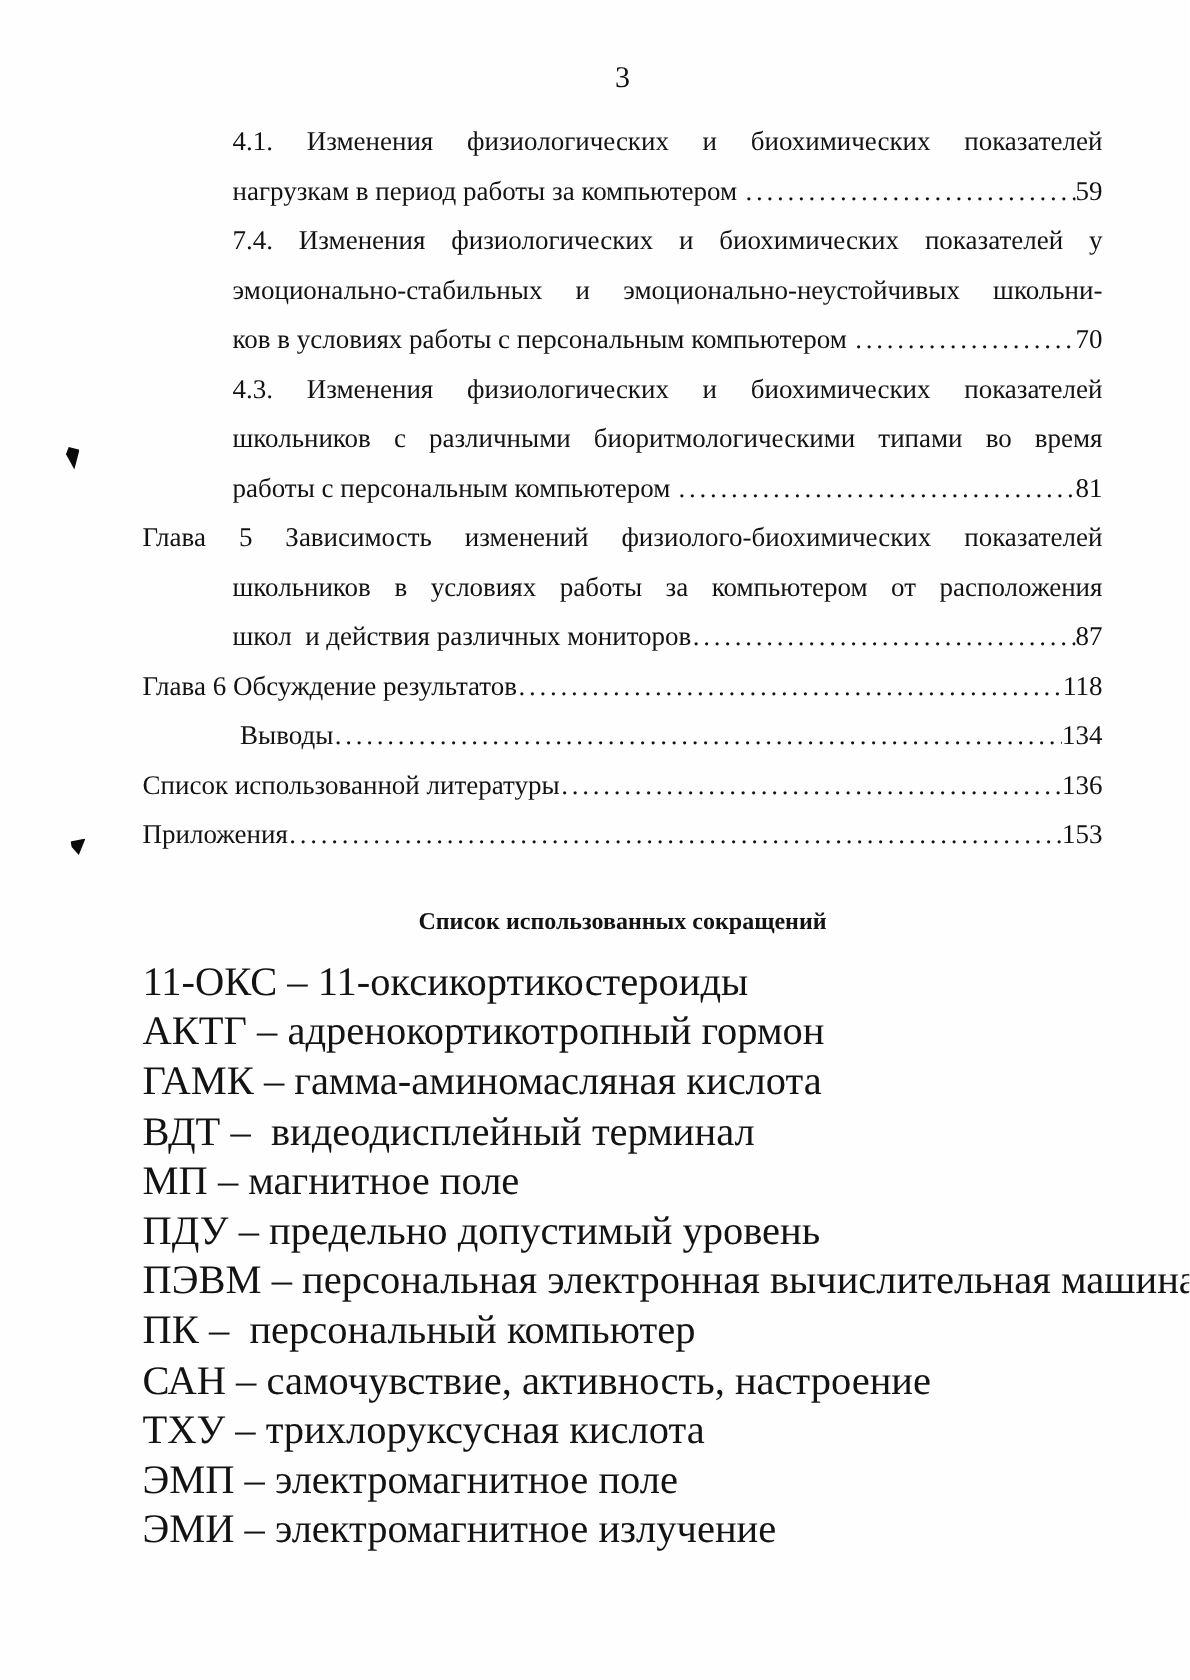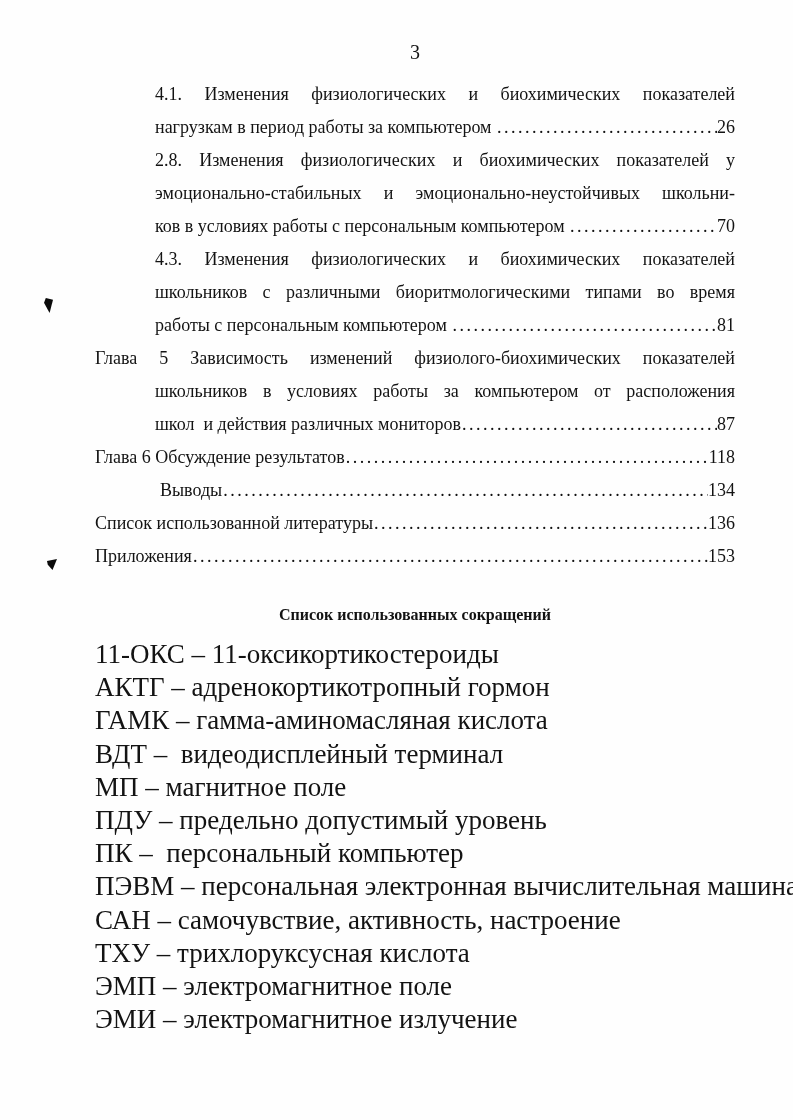--- a/index.html
+++ b/index.html
@@ -91,24 +91,24 @@
   <div class="content">
 
     <div class="pgnum">3</div>
 
     <div class="toc">
 
       <div class="line ind just">4.1. Изменения физиологических и биохимических показателей</div>
       <div class="line ind dotted">
         <span class="txt">нагрузкам в период работы за компьютером </span>
           <span class="dots">......................................................................................................................................................</span>
-          <span class="pg">26</span>
+          <span class="pg">59</span>
       </div>
 
-      <div class="line ind just">2.8. Изменения физиологических и биохимических показателей у</div>
+      <div class="line ind just">7.4. Изменения физиологических и биохимических показателей у</div>
       <div class="line ind just">эмоционально-стабильных и эмоционально-неустойчивых школьни-</div>
       <div class="line ind dotted">
         <span class="txt">ков в условиях работы с персональным компьютером </span>
           <span class="dots">......................................................................................................................................................</span>
           <span class="pg">70</span>
       </div>
 
       <div class="line ind just">4.3. Изменения физиологических и биохимических показателей</div>
       <div class="line ind just">школьников с различными  биоритмологическими типами во время</div>
       <div class="line ind dotted">
@@ -153,22 +153,22 @@
 
     <div class="abbr-head">Список использованных сокращений</div>
 
     <div class="abbr-list">
       <div class="abbr-item">11-ОКС – 11-оксикортикостероиды</div>
       <div class="abbr-item">АКТГ – адренокортикотропный гормон</div>
       <div class="abbr-item">ГАМК – гамма-аминомасляная кислота</div>
       <div class="abbr-item">ВДТ –  видеодисплейный терминал</div>
       <div class="abbr-item">МП – магнитное поле</div>
       <div class="abbr-item">ПДУ – предельно допустимый уровень</div>
+      <div class="abbr-item">ПЭВМ – персональная электронная вычислительная машина</div>
       <div class="abbr-item">ПК –  персональный компьютер</div>
-      <div class="abbr-item">ПЭВМ – персональная электронная вычислительная машина</div>
       <div class="abbr-item">САН – самочувствие, активность, настроение</div>
       <div class="abbr-item">ТХУ – трихлоруксусная кислота</div>
       <div class="abbr-item">ЭМП – электромагнитное поле</div>
       <div class="abbr-item">ЭМИ – электромагнитное излучение</div>
     </div>
 
   </div>
 </div>
 
 </body></html>

